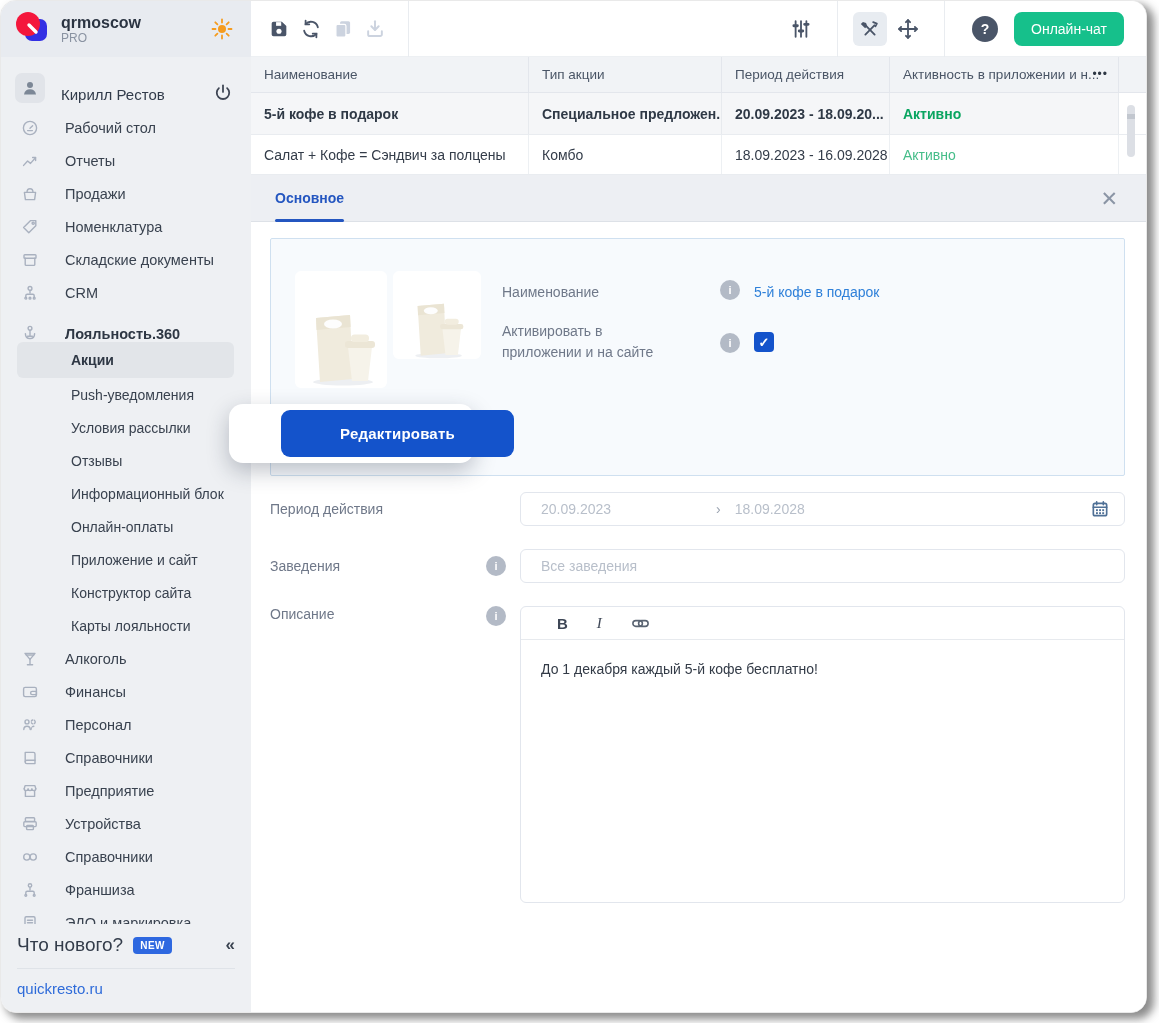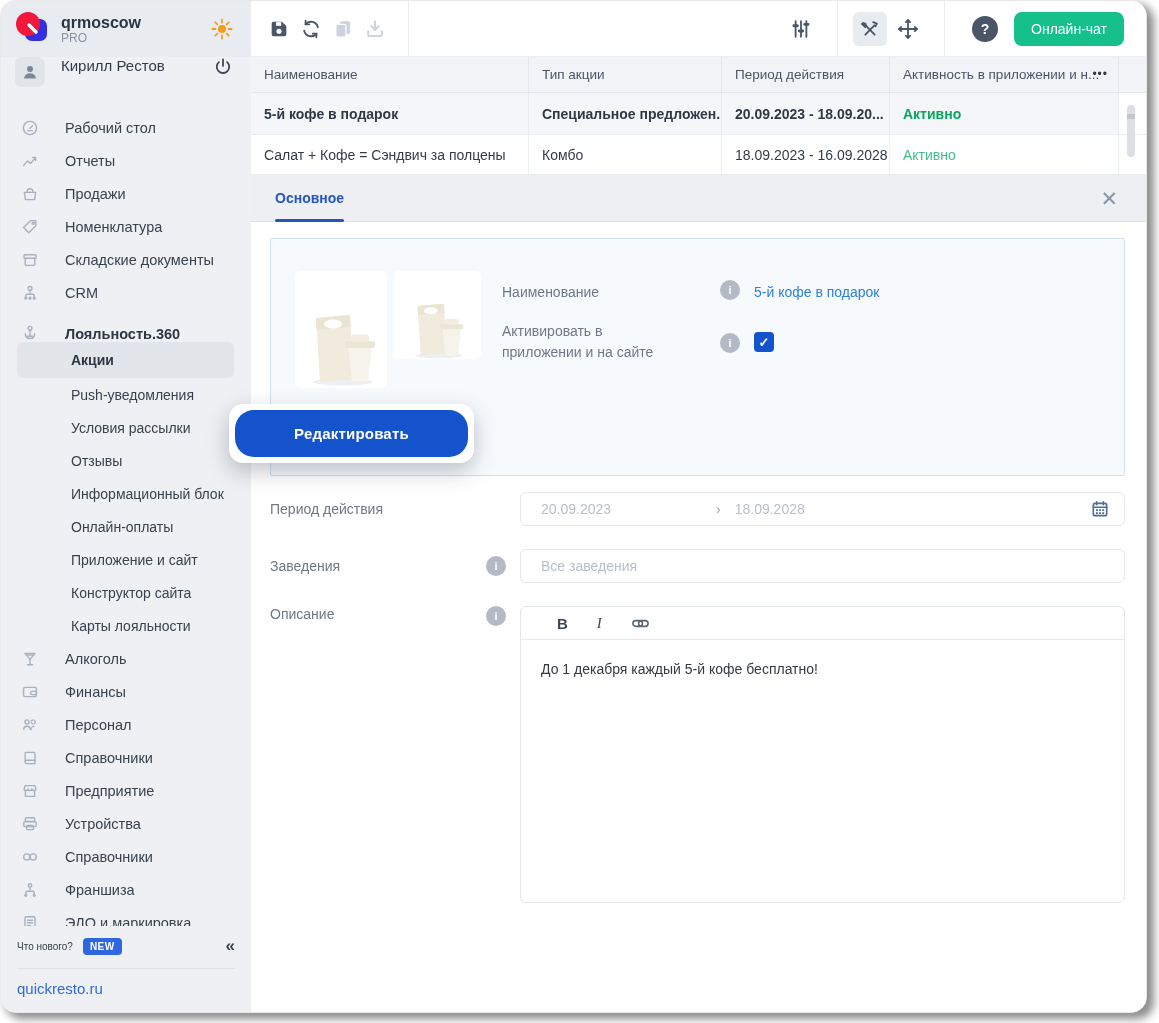--- a/index.html
+++ b/index.html
@@ -10,36 +10,36 @@
             border:1px solid #e9e9e9; border-radius:16px; overflow:hidden; display:flex;
             box-shadow:6px 5px 9px 1px rgba(120,120,120,.85); }
 
   
   .sidebar { width:250px; background:#eef0f3; display:flex; flex-direction:column; flex:none; }
   .brand-row { height:56px; background:#e8ebf0; display:flex; align-items:center; padding:0 18px 0 14px; flex:none; }
   .brand-text { margin-left:12px; }
   .brand-name { font-size:16px; font-weight:bold; color:#2b3442; line-height:17px; }
   .brand-tier { font-size:12px; color:#8a93a2; }
   .sun { margin-left:auto; color:#f59b1e; width:22px; height:22px; }
-  .user-row { height:46px; display:flex; align-items:flex-start; padding:0 18px 0 14px; flex:none; }
+  .user-row { height:46px; display:flex; align-items:flex-end; padding:0 18px 0 14px; flex:none; }
   .avatar { width:30px; height:30px; background:#e1e4e9; border-radius:7px; color:#7c8796; display:flex; align-items:center; justify-content:center; }
   .user-name { margin-left:16px; font-size:15px; color:#313b4a; }
   .power { margin-left:auto; color:#3f4654; width:20px; height:20px; }
 
   nav { flex:1; padding-top:8px; overflow:hidden; }
   .nav-item { height:33px; display:flex; align-items:center; padding:0 16px 0 20px; font-size:14.5px; color:#39424f; cursor:pointer; }
   .nav-item.bold { font-weight:bold; color:#2e3744;align-items:flex-end; }
   .nav-icon { width:18px; height:18px; margin-right:26px; color:#a9b1bf; flex:none; }
   .nav-icon svg { display:block; }
   .nav-item.sub { padding-left:70px; font-size:14px; }
   .nav-item.sub.active { background:#e2e5e9; border-radius:6px; margin-right:17px; padding-left:54px; margin-left:16px; font-weight:bold; color:#2e3744; height:36px; }
 
   .sidebar-footer { flex:none; padding:10px 16px 0 16px; }
   .whats-new { display:flex; align-items:center; }
-  .whats-new-label { font-size:10px; color:#333c4a; }
+  .whats-new-label { font-size:19px; color:#333c4a; }
   .new-badge { margin-left:10px; background:#2e68e0; color:#fff; font-size:10px; font-weight:bold; padding:3px 7px; border-radius:4px; letter-spacing:.5px; }
   .collapse { margin-left:auto; font-size:17px; font-weight:bold; color:#39424f; cursor:pointer; }
   .site-row { border-top:1px solid #dfe3e8; margin-top:12px; padding:11px 0 14px 0; }
   .site-link { font-size:15px; color:#2e6bd9; text-decoration:none; cursor:pointer; }
 
   
   .main { flex:1; display:flex; flex-direction:column; min-width:0; position:relative; background:#fff; }
 
   .toolbar { height:56px; flex:none; display:flex; align-items:center; padding-left:14px; border-bottom:1px solid #edf0f3; }
   .tb-btn { width:28px; height:28px; margin-right:4px; display:flex; align-items:center; justify-content:center; cursor:pointer; color:#4a5568; }
@@ -83,21 +83,21 @@
   .img-card.c1 { left:24px; top:32px; width:92px; height:117px; }
   .img-card.c2 { left:122px; top:32px; width:88px; height:88px; }
   .s-label { position:absolute; font-size:14px; color:#6f7889; }
   .s-value { position:absolute; font-size:14px; color:#2f80d9; cursor:pointer; }
   .info { width:20px; height:20px; border-radius:50%; background:#b3bac6; color:#fff; font-size:11px; font-weight:bold; font-style:normal; display:flex; align-items:center; justify-content:center; flex:none; }
   .s-info { position:absolute; }
   .checkbox { position:absolute; width:20px; height:20px; background:#1453cb; border-radius:4px; color:#fff; display:flex; align-items:center; justify-content:center; font-size:13px; font-weight:bold; cursor:pointer; }
   .checkbox::after { content:"✓"; }
 
   .edit-pop { position:absolute; left:228px; top:403px; width:245px; height:59px; background:#fff; border-radius:14px; padding:6px; box-shadow:0 8px 22px rgba(30,40,60,.28); z-index:40; }
-  .edit-btn { width:100%; height:100%; background:#1453cb; border:none; border-radius:19px; color:#fff; font-size:15px; font-weight:bold; display:flex; align-items:center; justify-content:center; cursor:pointer; font-family:inherit; letter-spacing:.2px; }
+  .edit-btn { width:100%; height:100%; background:#1453cb; border:none; border-radius:9px; color:#fff; font-size:15px; font-weight:bold; display:flex; align-items:center; justify-content:center; cursor:pointer; font-family:inherit; letter-spacing:.2px;margin-left:46px; }
 
   .fields { margin-top:16px; }
   .frow { display:flex; align-items:center; margin-bottom:23px; }
   .frow.tall { align-items:stretch; margin-bottom:0; }
   .flabel { width:250px; flex:none; display:flex; align-items:center; font-size:14px; color:#6f7889; }
   .flabel .info { margin-left:auto; margin-right:14px; }
   .frow.tall .flabel { align-items:flex-start; }
   .finput { flex:1; height:34px; border:1px solid #e2e6ed; border-radius:6px; background:#fff; display:flex; align-items:center; padding:0 14px 0 20px; font-size:14px; }
   .ph { color:#b8bfca; }
   .date-from { width:175px; }

